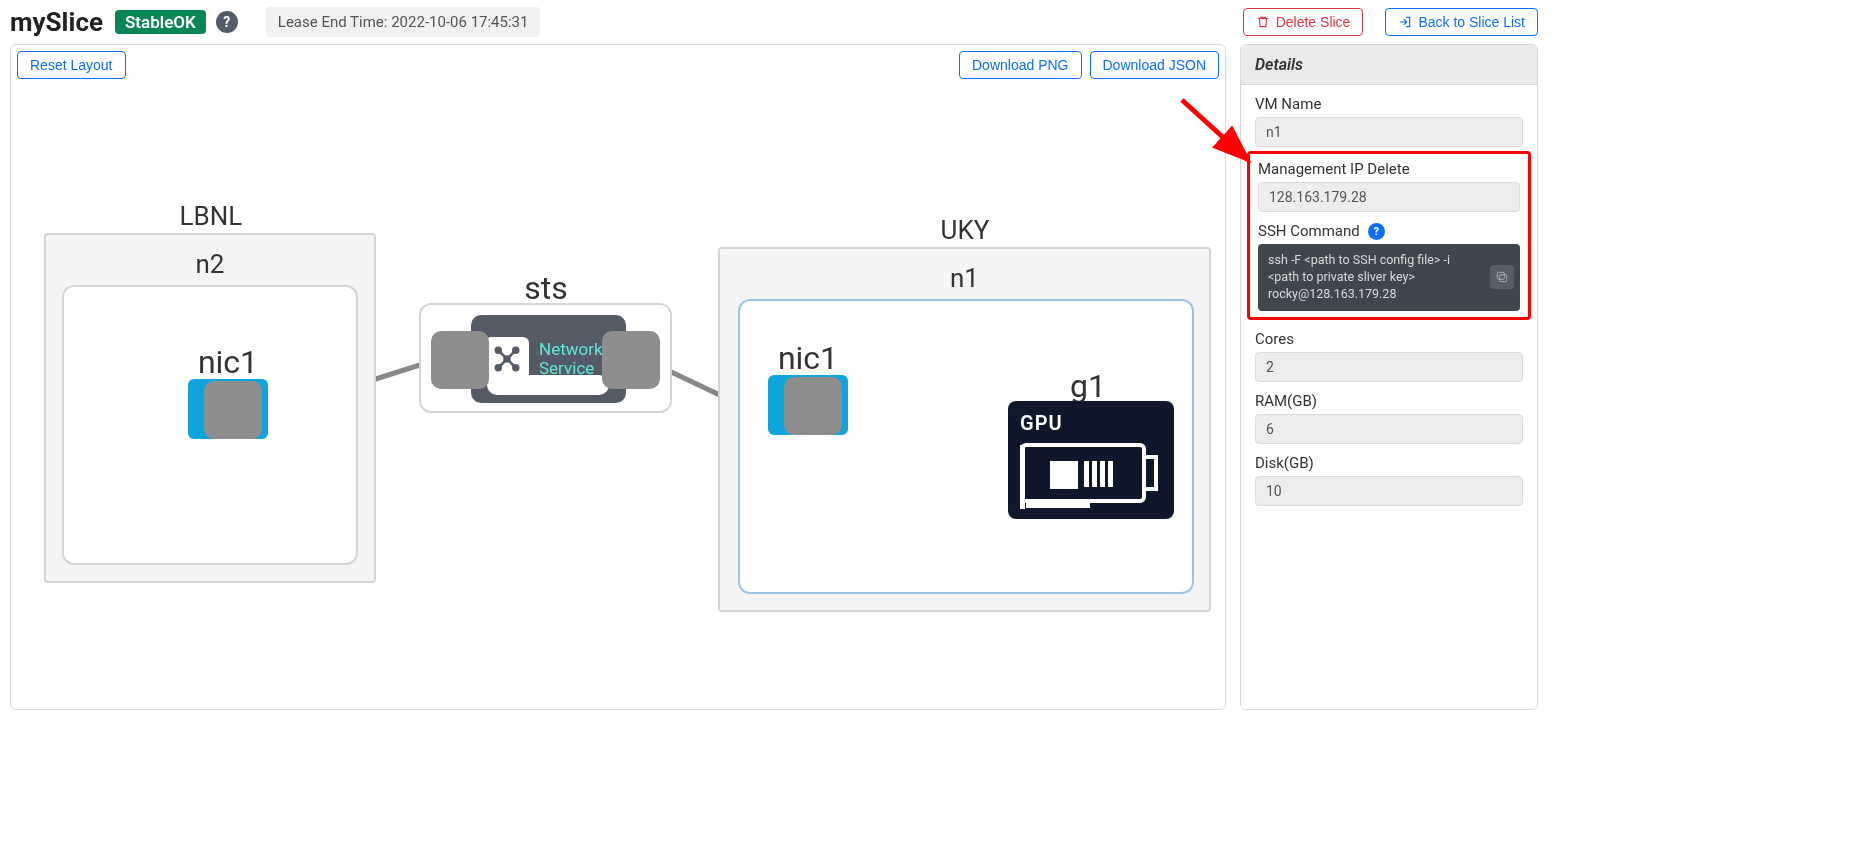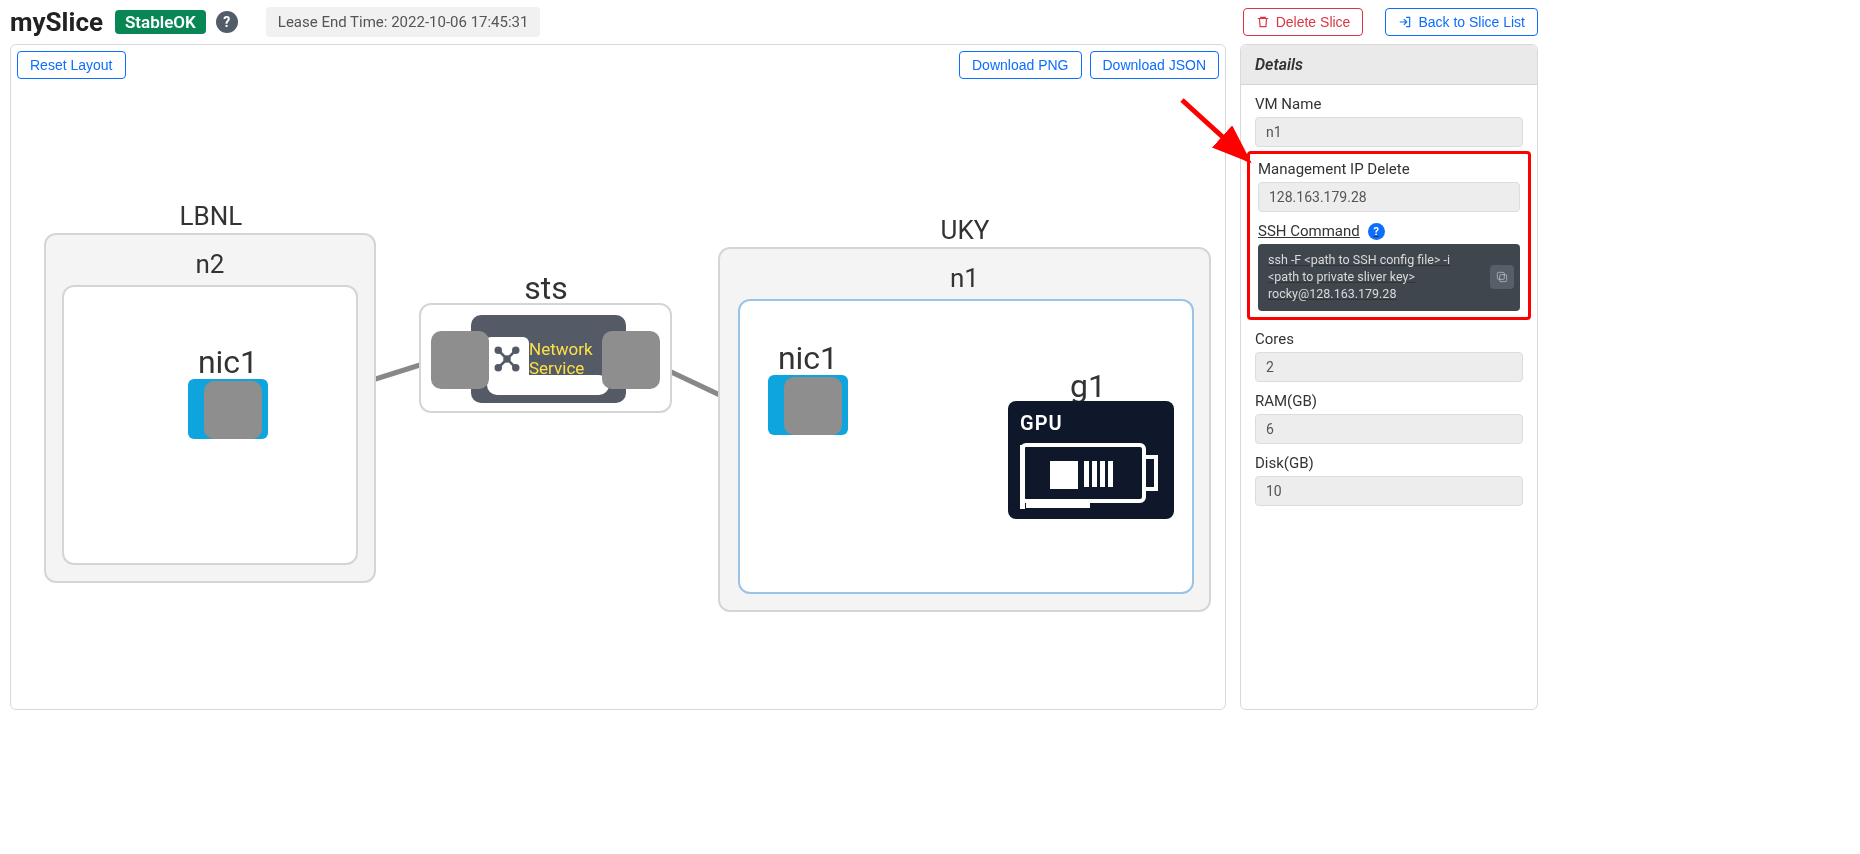--- a/index.html
+++ b/index.html
@@ -96,21 +96,21 @@
   .copy-btn svg { width:14px; height:14px; stroke:#ddd; fill:none;}
   .highlight-box {
     border:3px solid #ff0000; border-radius:4px;
     padding:6px 8px; margin:-6px -8px 10px -8px;
   }
 
   
   .topo { position:absolute; left:0; top:38px; right:0; bottom:0; }
   .site-box {
     position:absolute; border:2px solid #d5d5d5; background:#f4f4f4;
-    border-radius:12px;
+    border-radius:4px;
   }
   .site-label {
     position:absolute; left:50%; transform:translateX(-50%);
     font-size:26px; color:#333;
   }
   .vm-box {
     position:absolute; background:#fff;
     border:2px solid #9bc3e6; border-radius:12px;
   }
   .vm-box.gray-border { border-color:#d5d5d5; }
@@ -129,22 +129,22 @@
   .gray-handle {
     position:absolute; width:58px; height:58px;
     background:#8e8e8e; border-radius:10px;
   }
   .ns-box {
     position:absolute; background:#fff;
     border:2px solid #d5d5d5; border-radius:12px;
   }
   .ns-inner {
     position:absolute; background:#555b66;
-    border-radius:10px; color:#fde047;
-    display:flex; align-items:center; 
+    border-radius:10px; color:#5eead4;
+    display:flex; align-items:center; gap:10px;
     padding:8px 14px;
   }
   .ns-inner .ns-icon {
     width:44px; height:44px; background:#fff; border-radius:6px;
     display:flex; align-items:center; justify-content:center;
   }
   .ns-inner .ns-icon svg { width:30px; height:30px; }
   .ns-text { font-size:17px; line-height:1.1; }
   .ns-pill {
     position:absolute; height:20px; background:#fff;
@@ -277,21 +277,21 @@
       <div class="field-group">
         <div class="field-label">VM Name</div>
         <div class="field-value">n1</div>
       </div>
 
       <div class="highlight-box">
         <div class="field-group">
           <div class="field-label">Management IP Delete</div>
           <div class="field-value">128.163.179.28</div>
         </div>
-        <div class="field-group" style="margin-bottom:0;text-decoration:underline;">
+        <div class="field-group" style="margin-bottom:0;">
           <div class="field-label">
             <span>SSH Command</span>
             <span class="help-icon" style="width:17px;height:17px;font-size:11px;background:#0d6efd;">?</span>
           </div>
           <div class="ssh-box">
             <span>ssh -F &lt;path to SSH config file&gt; -i &lt;path to private sliver key&gt; rocky@128.163.179.28</span>
             <div class="copy-btn">
               <svg viewBox="0 0 24 24">
                   <rect x="8" y="8" width="12" height="12" rx="2"></rect>
                   <rect x="4" y="4" width="12" height="12" rx="2"></rect>

